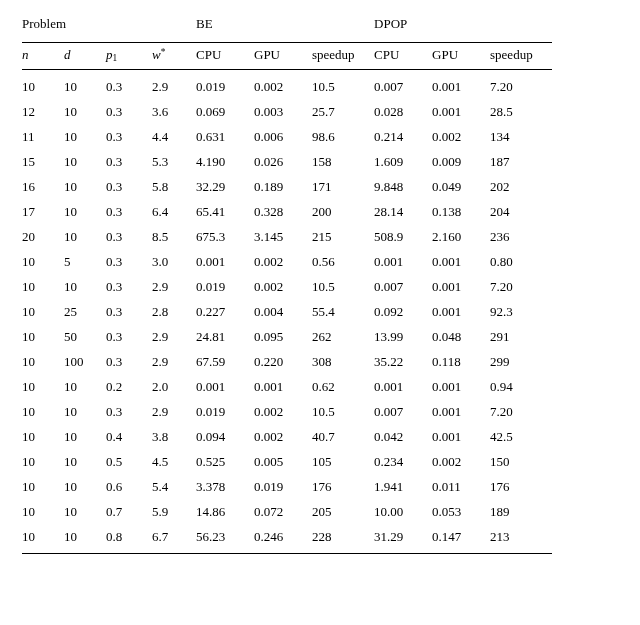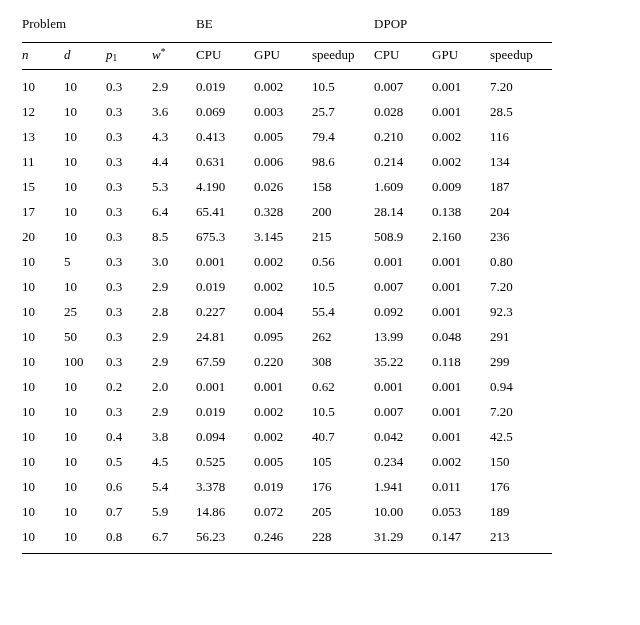--- a/index.html
+++ b/index.html
@@ -116,32 +116,20 @@
           <td>0.3</td>
           <td>3.6</td>
           <td>0.069</td>
           <td>0.003</td>
           <td>25.7</td>
           <td>0.028</td>
           <td>0.001</td>
           <td>28.5</td>
         </tr>
         <tr>
-          <td>13</td>
-          <td>10</td>
-          <td>0.3</td>
-          <td>4.3</td>
-          <td>0.413</td>
-          <td>0.005</td>
-          <td>79.4</td>
-          <td>0.210</td>
-          <td>0.002</td>
-          <td>116</td>
-        </tr>
-        <tr>
           <td>11</td>
           <td>10</td>
           <td>0.3</td>
           <td>4.4</td>
           <td>0.631</td>
           <td>0.006</td>
           <td>98.6</td>
           <td>0.214</td>
           <td>0.002</td>
           <td>134</td>
@@ -150,20 +138,32 @@
           <td>15</td>
           <td>10</td>
           <td>0.3</td>
           <td>5.3</td>
           <td>4.190</td>
           <td>0.026</td>
           <td>158</td>
           <td>1.609</td>
           <td>0.009</td>
           <td>187</td>
+        </tr>
+        <tr>
+          <td>16</td>
+          <td>10</td>
+          <td>0.3</td>
+          <td>5.8</td>
+          <td>32.29</td>
+          <td>0.189</td>
+          <td>171</td>
+          <td>9.848</td>
+          <td>0.049</td>
+          <td>202</td>
         </tr>
         <tr>
           <td>17</td>
           <td>10</td>
           <td>0.3</td>
           <td>6.4</td>
           <td>65.41</td>
           <td>0.328</td>
           <td>200</td>
           <td>28.14</td>

